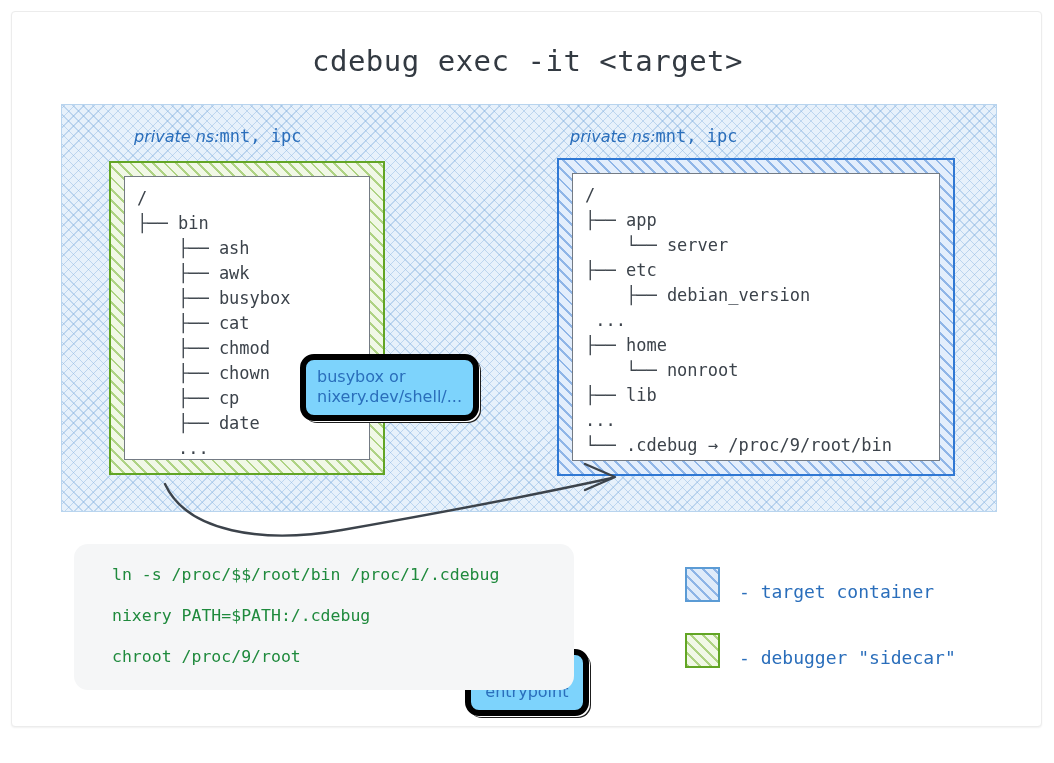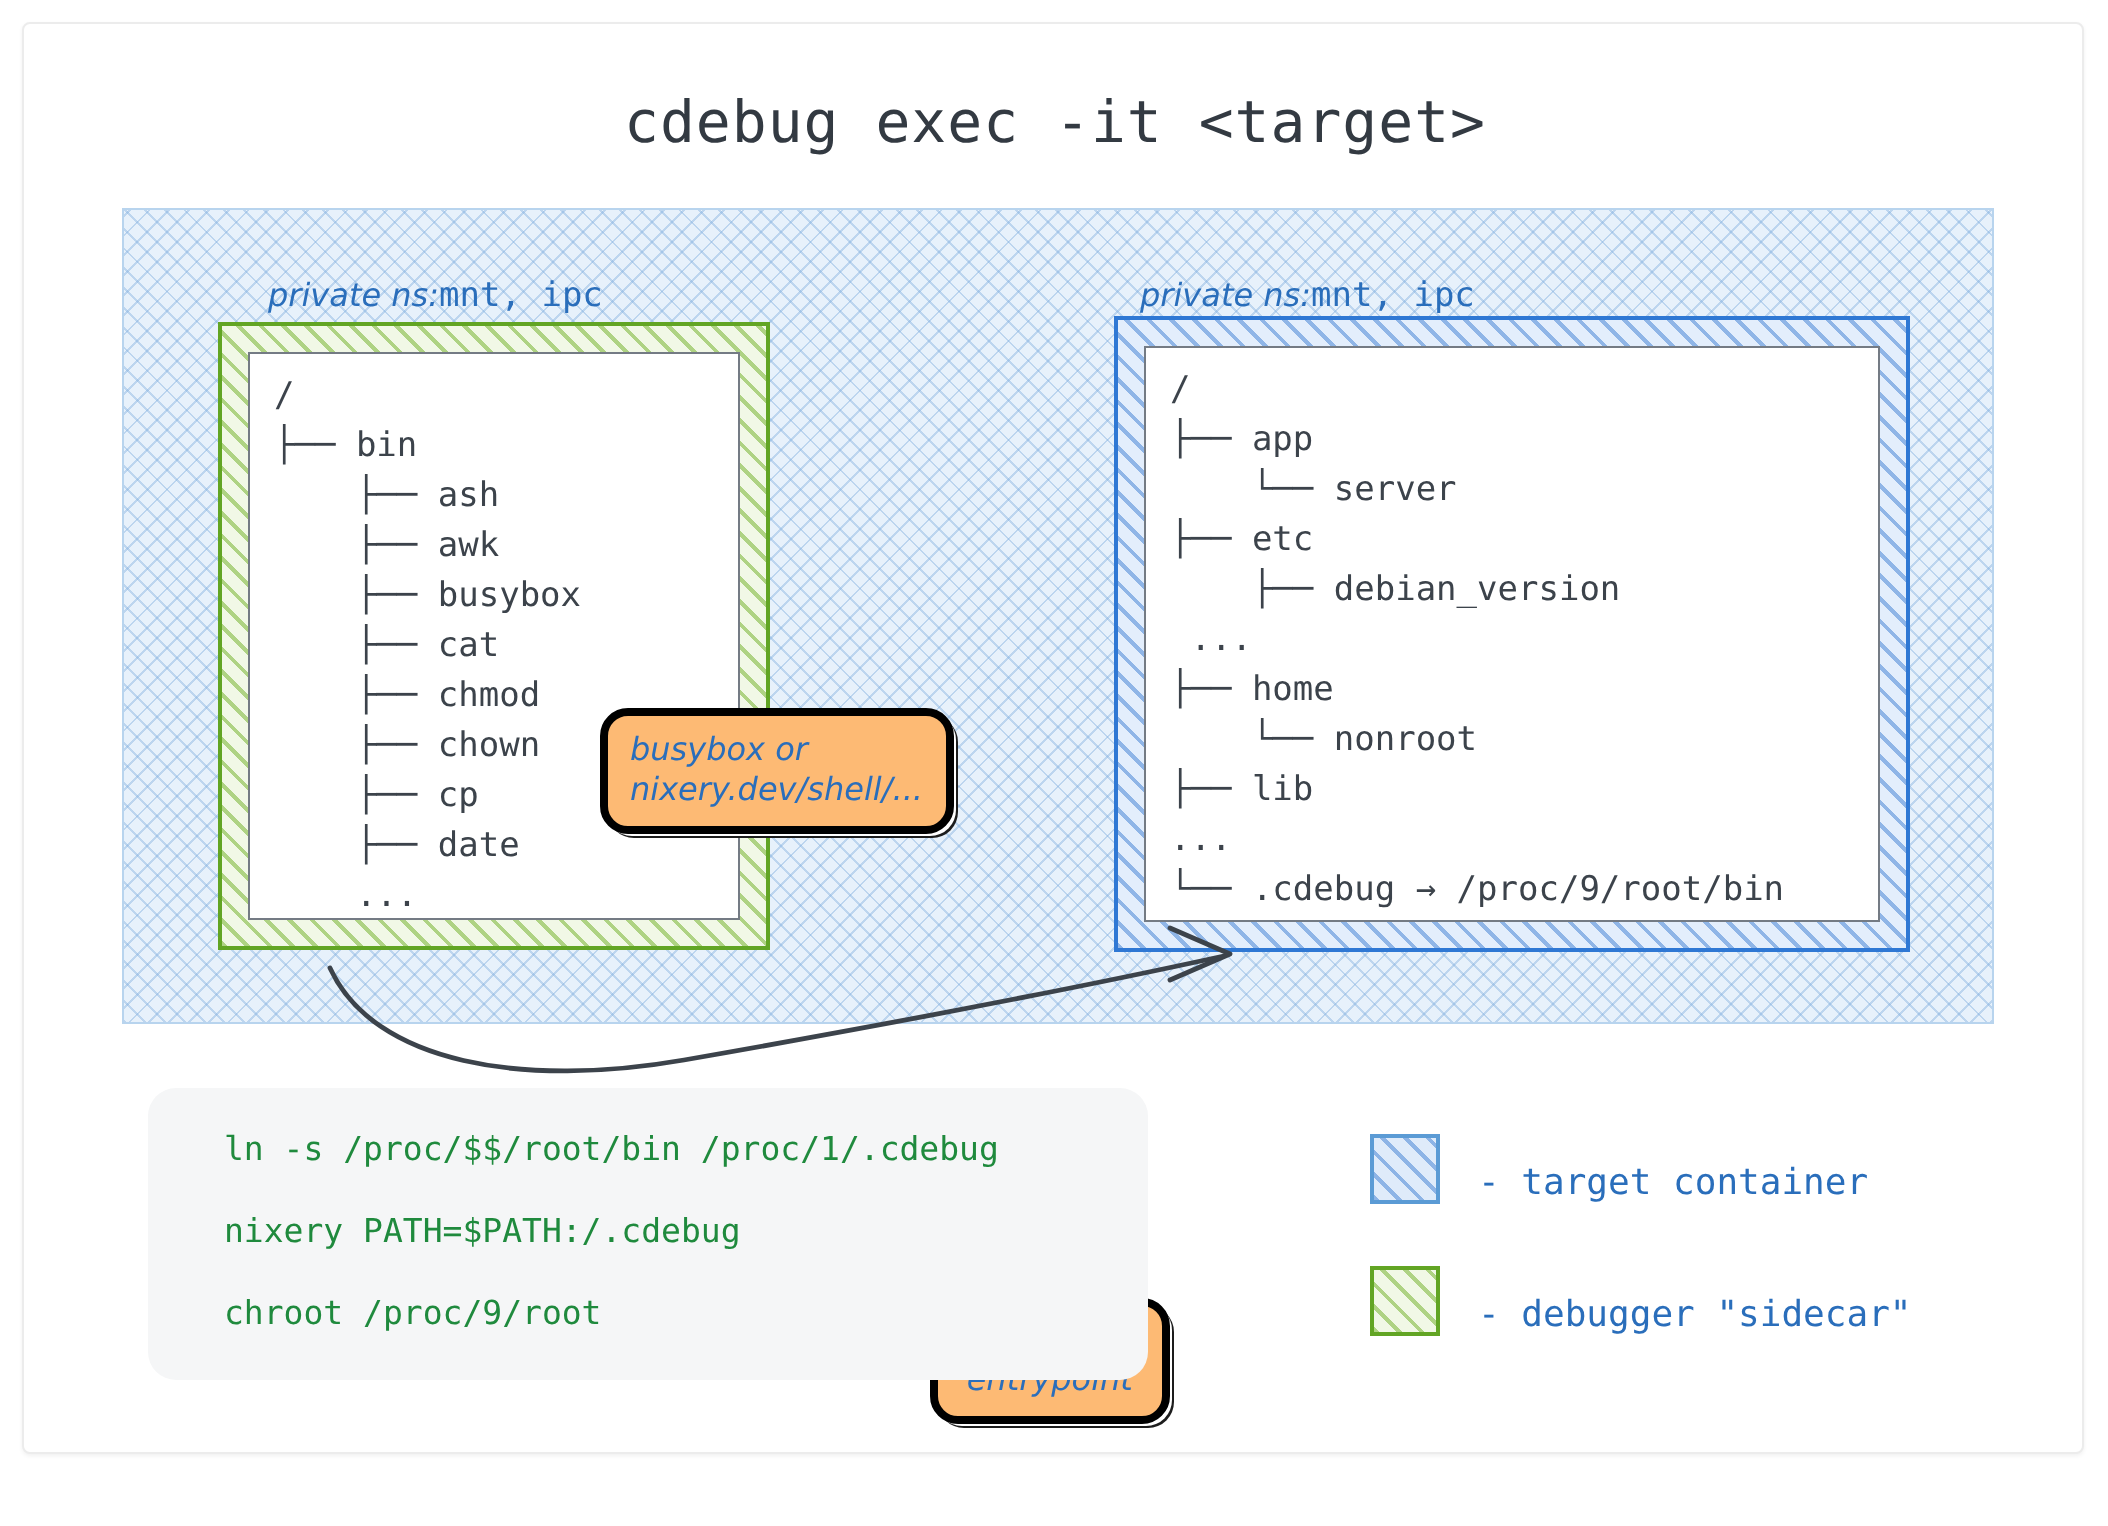--- a/index.html
+++ b/index.html
@@ -56,21 +56,20 @@
     background-image:
       repeating-linear-gradient(45deg,  rgba(130,175,222,.42) 0 1px, transparent 1px 7px),
       repeating-linear-gradient(-45deg, rgba(130,175,222,.42) 0 1px, transparent 1px 7px);
   }
 
   .ns-label {
     position: absolute;
     color: #2a6ebb;
     white-space: pre;
     font-size: 17px;
-    margin-top: 12px;
   }
   .ns-label .hand {
     font-family: "DejaVu Sans", sans-serif;
     font-style: italic;
     font-size: 16px;
   }
   .ns-label .mono {
     font-family: "DejaVu Sans Mono", monospace;
     font-size: 17px;
   }
@@ -133,26 +132,25 @@
     left: 0;
     top: 0;
     width: 1031px;
     height: 737px;
     pointer-events: none;
   }
 
   
   .bubble {
     position: absolute;
-    background: #fdba74;
-    border: 4px solid #000000;
+    background: #7dd3fc;
+    border: 6px solid #000000;
     border-radius: 14px;
     color: #2a6ebb;
     font-family: "DejaVu Sans", sans-serif;
-    font-style: italic;
     font-size: 16px;
     line-height: 1.28;
     padding: 7px 11px;
     white-space: pre;
     box-shadow: 2px 2px 0 -1px #ffffff, 3px 3px 0 -1px #1d1d1d;
   }
   #bubble-shell { left: 288px; top: 342px; }
   #bubble-entry { left: 453px; top: 637px; text-align: center; }
 
   

